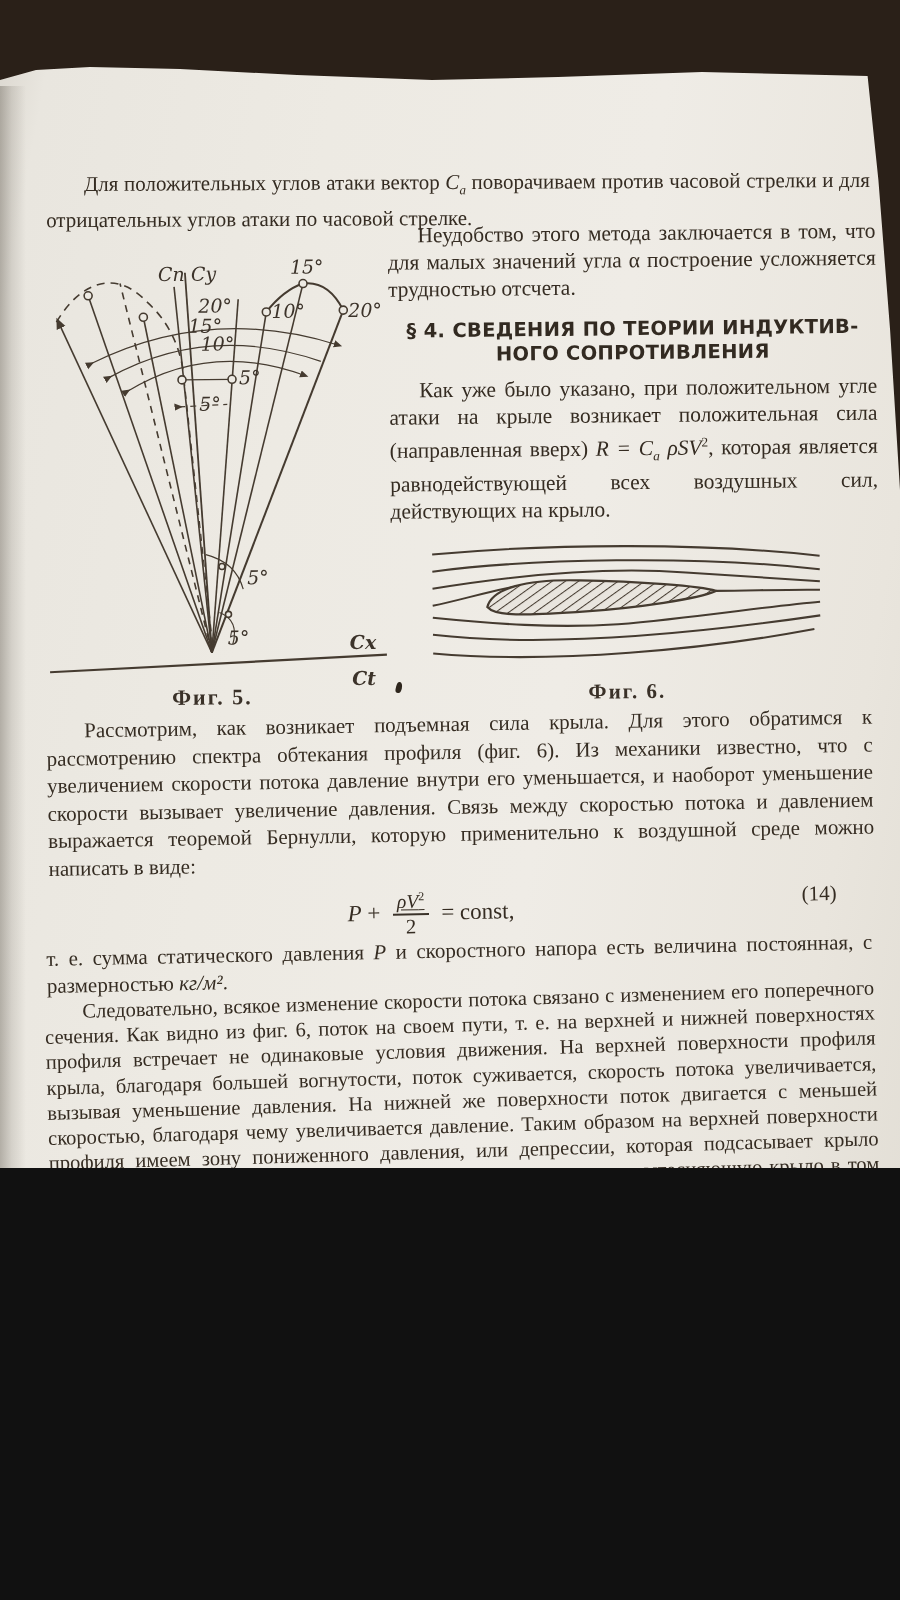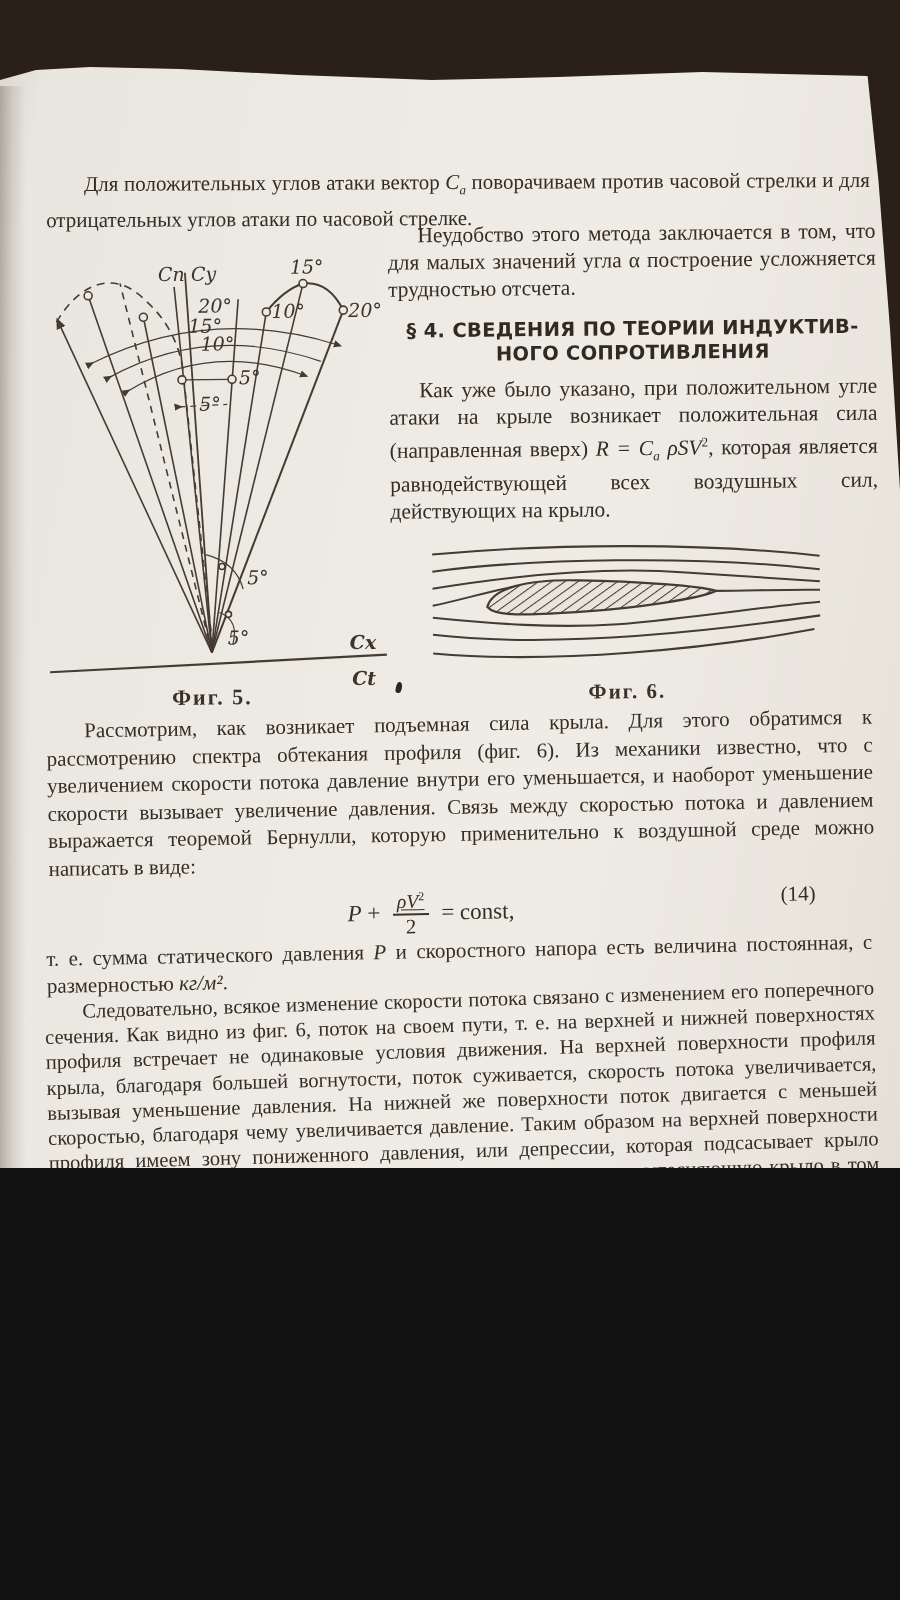--- a/index.html
+++ b/index.html
@@ -40,21 +40,21 @@
   .heading{margin:16px 0 10px;text-align:center;font-family:"DejaVu Sans",sans-serif;font-weight:bold;font-size:19.5px;line-height:24px;color:#322a21;letter-spacing:.3px;}
   .fig6{position:relative;margin-top:14px;width:470px;height:128px;}
   .fig6cap{width:470px;text-align:center;font-size:21px;font-weight:bold;letter-spacing:2px;margin-top:10px;color:#3a3128;}
   .ink-dot{position:absolute;left:396px;top:682px;width:6px;height:11px;border-radius:50% 60% 50% 40%;background:#2e261d;transform:rotate(14deg);z-index:4;}
 
   .p-main1{left:46px;top:718px;width:826px;line-height:27.5px;transform:rotate(-1deg);transform-origin:left top;}
   .formula-row{position:absolute;left:46px;top:890px;width:770px;text-align:center;font-size:23px;transform:rotate(-1deg);}
   .frac{display:inline-flex;flex-direction:column;vertical-align:middle;margin:0 7px;text-align:center;}
   .frac .num{border-bottom:2px solid #3a3229;padding:0 4px 1px;line-height:1.05;font-size:.85em;text-decoration:underline;}
   .frac .den{line-height:1.15;font-size:.9em;}
-  .eq-num{position:absolute;left:735px;top:-2px;font-size:21px;}
+  .eq-num{position:absolute;left:756px;top:-2px;font-size:21px;}
   .p-sum{left:46px;top:946px;width:826px;line-height:27px;transform:rotate(-1.2deg);transform-origin:left top;}
   .p-main3{left:44px;top:1000px;width:830px;font-size:20.5px;line-height:25.2px;transform:rotate(-1.7deg);transform-origin:left top;}
   .pagenum{position:absolute;left:814px;top:1322px;font-size:20px;font-weight:bold;transform:rotate(-1.5deg);}
   .footer{position:absolute;left:88px;top:1380px;font-size:18px;font-weight:bold;letter-spacing:.5px;transform:rotate(-1.2deg);}
 
   
   .black-bottom{position:absolute;left:0;top:1460px;width:900px;height:140px;z-index:4;
     background:linear-gradient(180deg,#1b1713 0%,#120f0c 60%,#0c0a08 100%);
     clip-path:polygon(0 48px,10% 52px,22% 62px,38% 65px,50% 60px,63% 50px,78% 40px,92% 32px,100% 28px,100% 140px,0 140px);}
 

